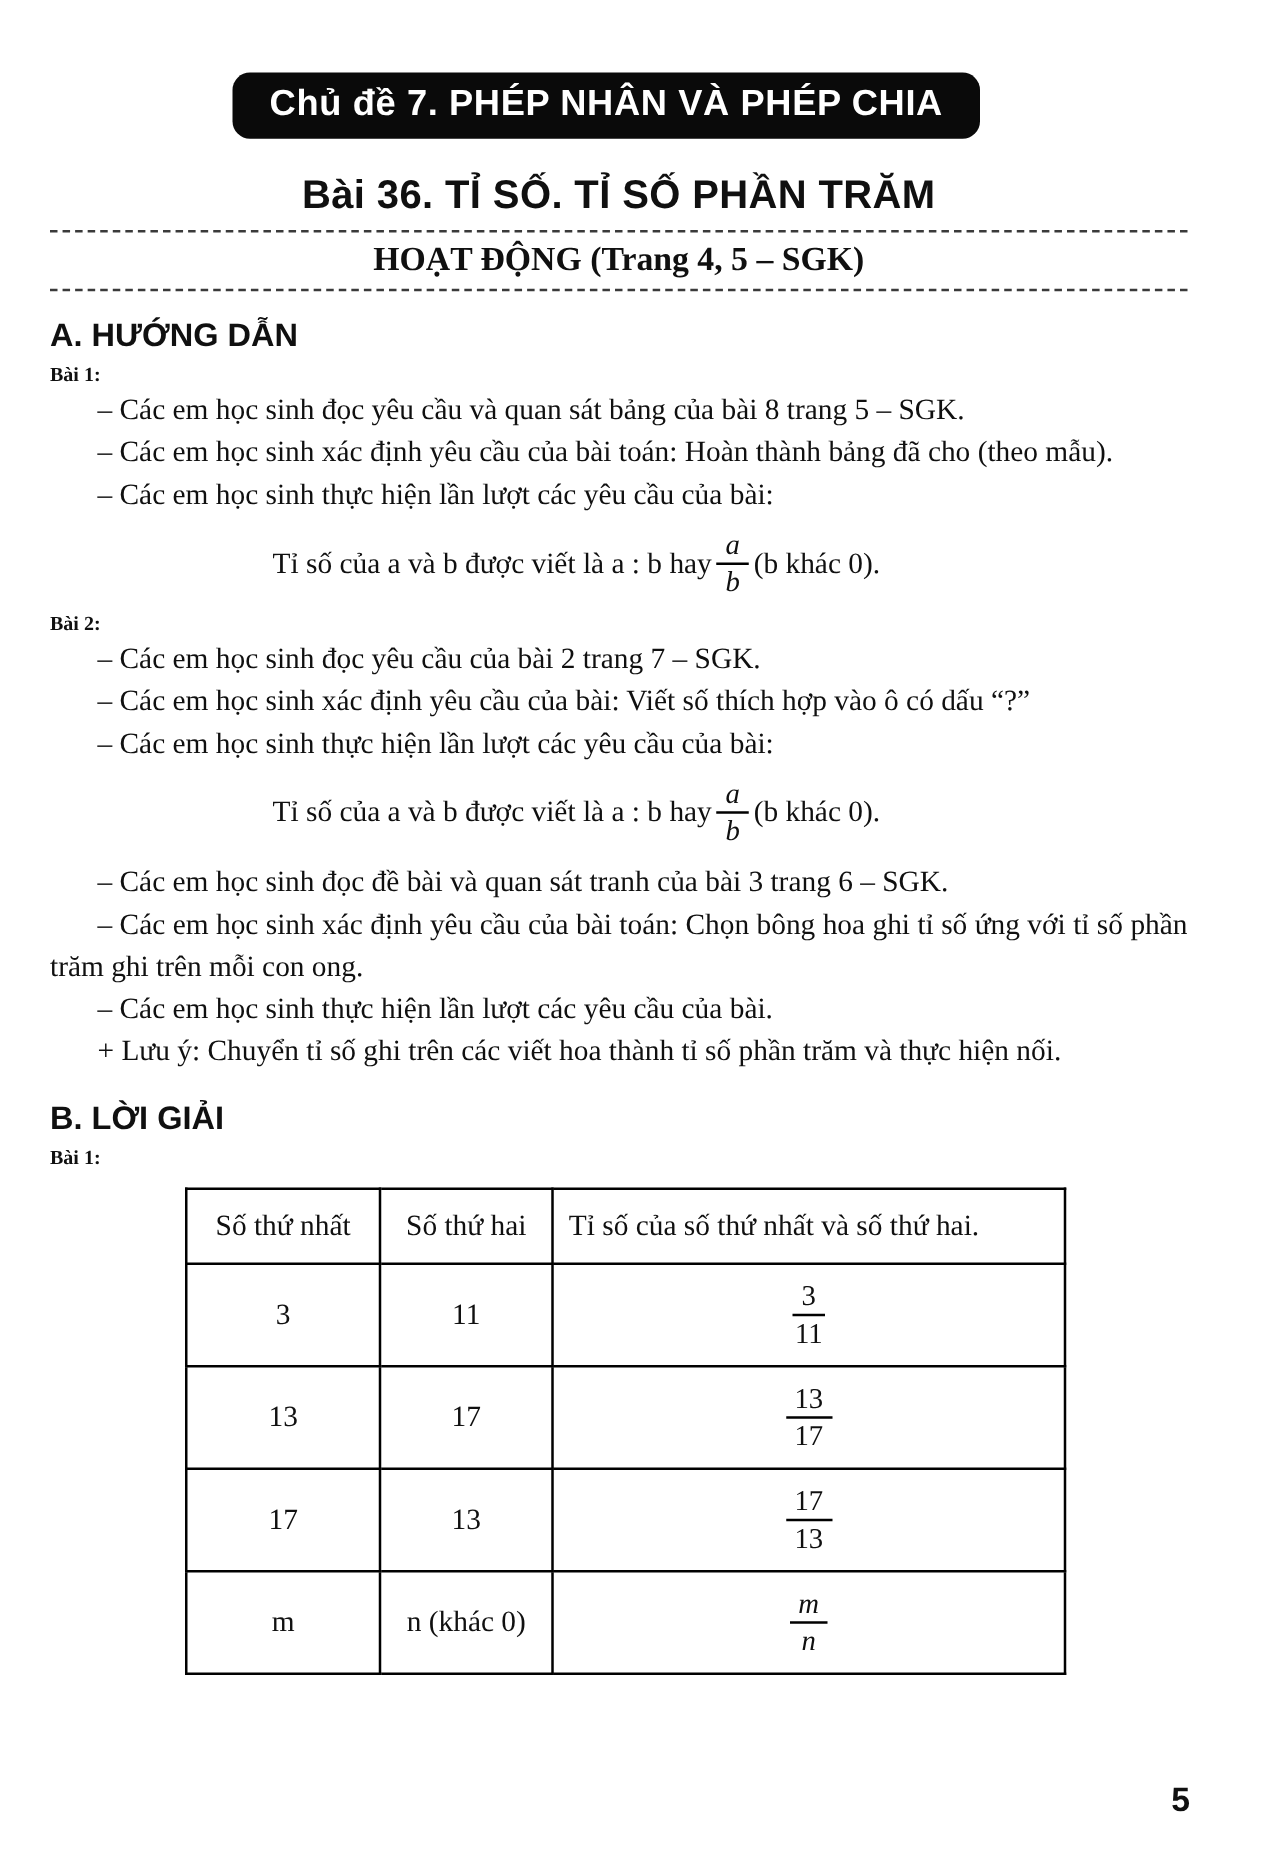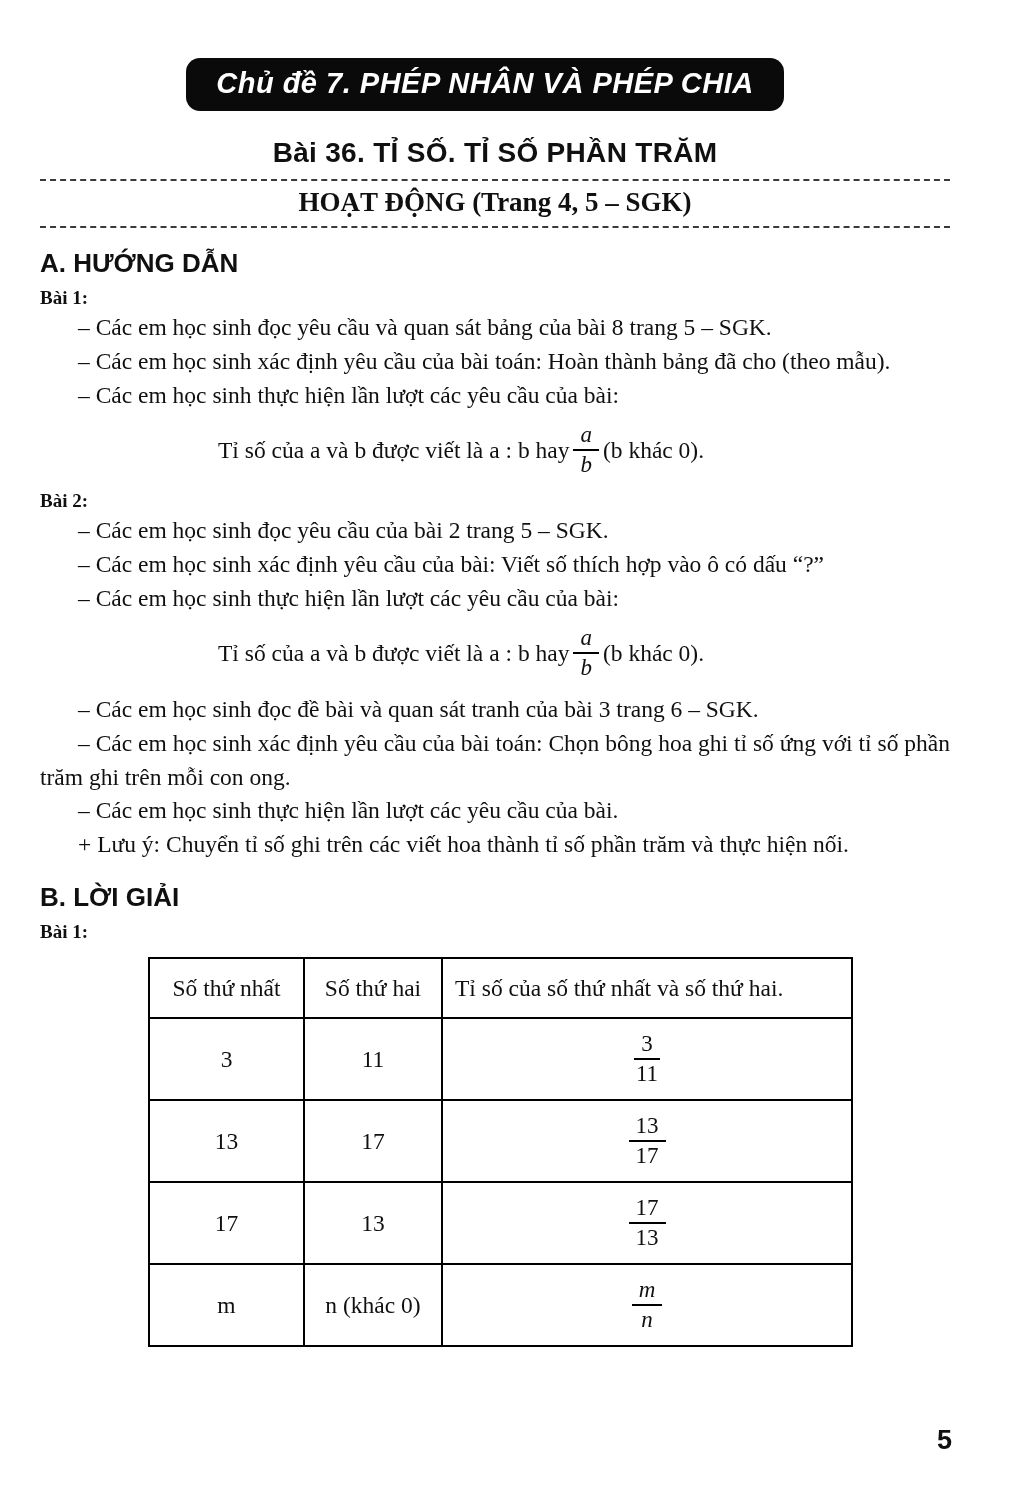--- a/index.html
+++ b/index.html
@@ -18,31 +18,30 @@
   
   .badge-row { text-align: center; margin-left: -20px; }
   .chapter-badge {
     display: inline-block;
     background: #0a0a0a;
     color: #ffffff;
     border-radius: 14px;
     padding: 9px 30px 11px 30px;
     font-family: "Liberation Sans", sans-serif;
     font-weight: bold;
-    font-style: italic;
     font-size: 29px;
     letter-spacing: 0.5px;
   }
   
   .lesson-title {
     margin: 26px 0 10px 0;
     text-align: center;
     font-family: "Liberation Sans", sans-serif;
     font-weight: bold;
-    font-size: 28px;
+    font-size: 32px;
     letter-spacing: 0.3px;
   }
   
   .dashed-rule { border: 0; border-top: 2px dashed #3a3a3a; height: 0; margin: 0; }
   .activity-heading {
     margin: 6px 0 8px 0;
     text-align: center;
     font-family: "Liberation Serif", serif;
     font-weight: bold;
     font-size: 27px;
@@ -51,21 +50,21 @@
   .section-heading {
     margin: 20px 0 6px 0;
     font-family: "Liberation Sans", sans-serif;
     font-weight: bold;
     font-size: 26px;
   }
   
   .bai-label {
     margin: 8px 0 2px 0;
     font-weight: bold;
-    font-size: 19px;
+    font-size: 16px;
   }
   
   .body-para {
     margin: 0;
     font-size: 23.5px;
     line-height: 1.44;
     text-align: justify;
     text-indent: 38px;
   }
   
@@ -139,21 +138,21 @@
   <div class="formula">
     <span>Tỉ số của a và b được viết là a : b hay</span>
     <span class="frac italic">
       <span class="num">a</span>
       <span class="den">b</span>
     </span>
     <span>(b khác 0).</span>
   </div>
 
   <p class="bai-label">Bài 2:</p>
-  <p class="body-para">– Các em học sinh đọc yêu cầu của bài 2 trang 5 – SGK.</p>
+  <p class="body-para">– Các em học sinh đọc yêu cầu của bài 2 trang 7 – SGK.</p>
   <p class="body-para">– Các em học sinh xác định yêu cầu của bài: Viết số thích hợp vào ô có dấu “?”</p>
   <p class="body-para">– Các em học sinh thực hiện lần lượt các yêu cầu của bài:</p>
 
   <div class="formula">
     <span>Tỉ số của a và b được viết là a : b hay</span>
     <span class="frac italic">
       <span class="num">a</span>
       <span class="den">b</span>
     </span>
     <span>(b khác 0).</span>

